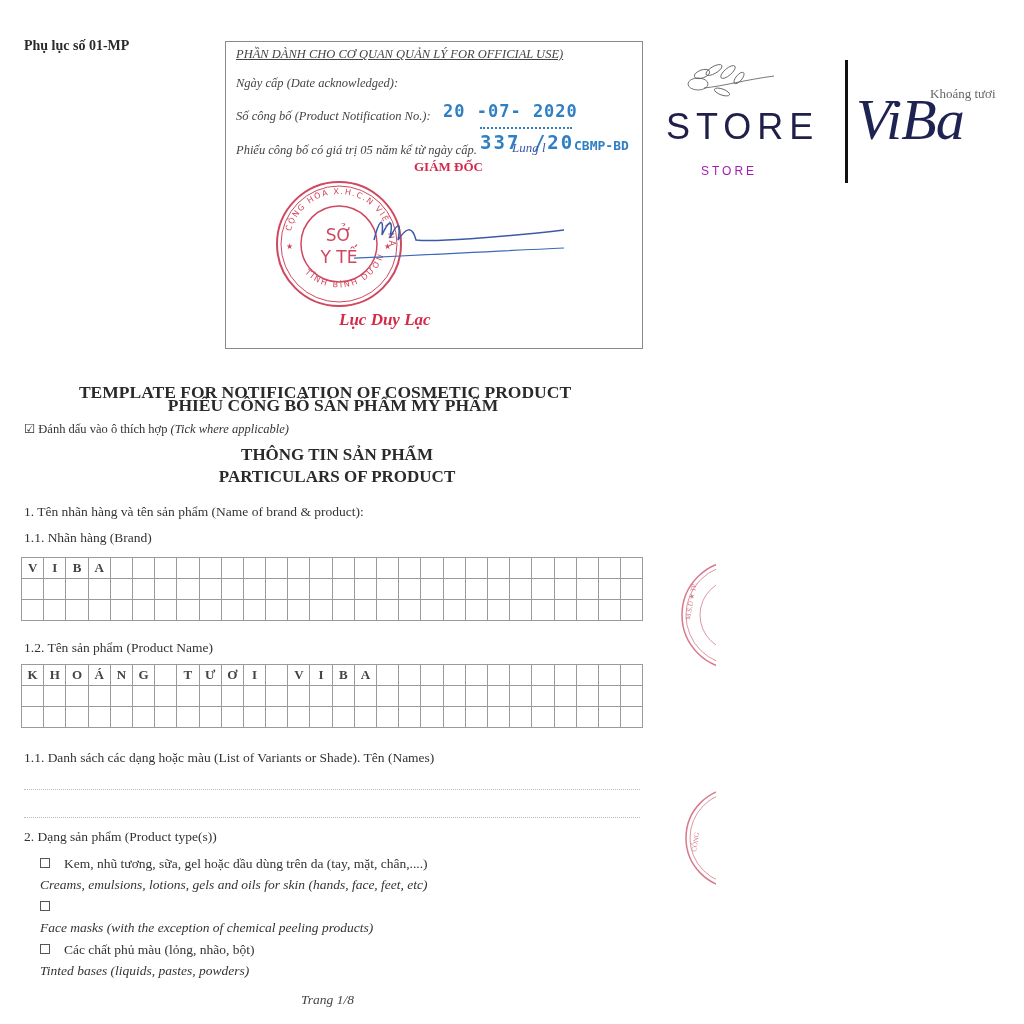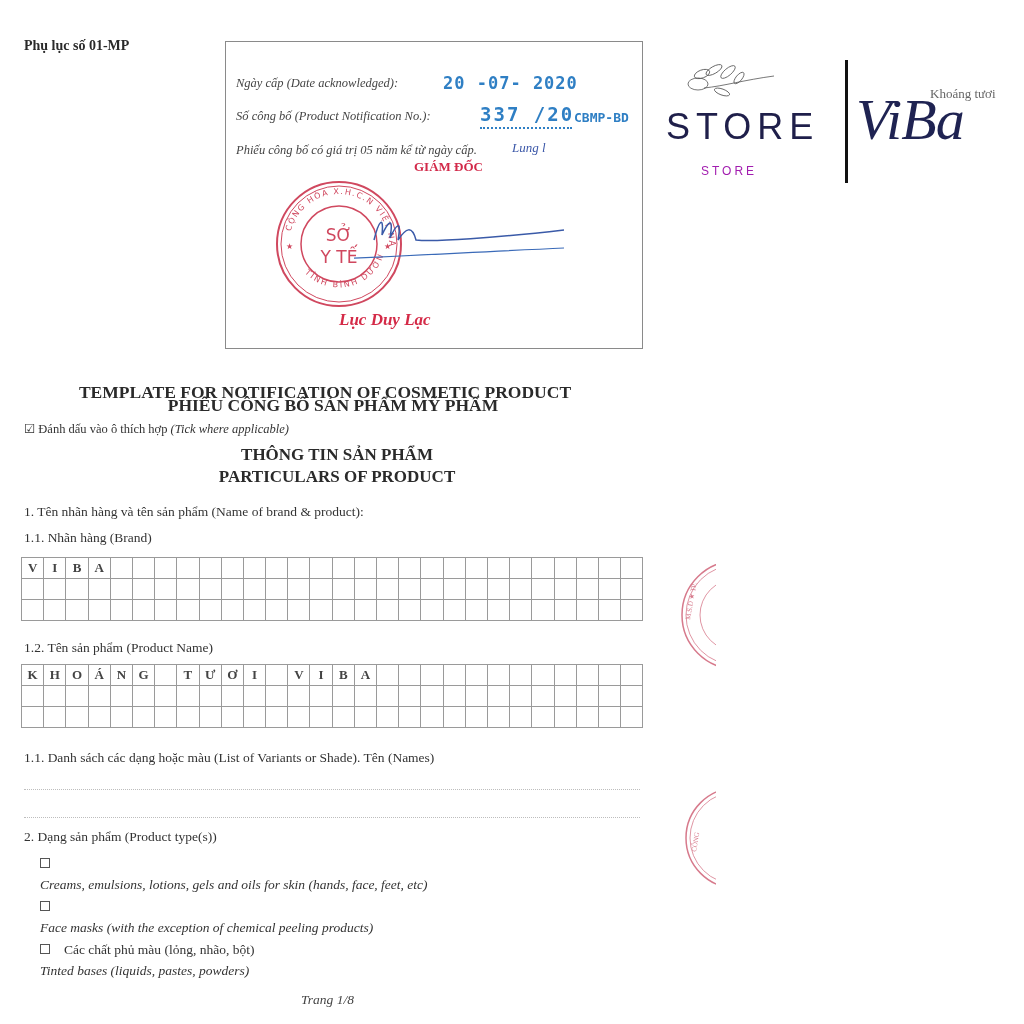--- a/index.html
+++ b/index.html
@@ -7,21 +7,21 @@
   body { position: relative; font-family: "Liberation Serif", "DejaVu Serif", serif; color: #333; }
 
   .abs { position: absolute; }
 
   .appendix { left: 24px; top: 38px; font-size: 14px; font-weight: bold; color: #2a2a2a; }
 
   
   .official-box { left: 225px; top: 41px; width: 418px; height: 308px; border: 1.5px solid #8a8a8a; }
   .ob-title { left: 10px; top: 5px; font-size: 12.5px; font-style: italic; text-decoration: underline; color: #444; white-space: nowrap; }
   .ob-line { left: 10px; font-size: 12.5px; font-style: italic; color: #444; white-space: nowrap; }
-  .stamp-blue { font-family: "DejaVu Sans Mono", "Liberation Mono", monospace; color: #2f7fc4; font-weight: bold; white-space: nowrap; }
+  .stamp-blue { font-family: "DejaVu Sans Mono", "Liberation Mono", monospace; color: #2f7fc4; font-weight: bold; white-space: nowrap; margin-top: 28px; }
   .ob-date { left: 217px; top: 31px; font-size: 17px; letter-spacing: 1px; }
   .ob-number { left: 254px; top: 61px; font-size: 19px; letter-spacing: 2px; }
   .ob-number-suffix { left: 348px; top: 68px; font-size: 13px; letter-spacing: 0; }
   .ob-dots { left: 254px; top: 85px; width: 92px; border-top: 2px dotted #2f7fc4; }
   .ob-initial { left: 286px; top: 98px; font-size: 13px; font-style: italic; color: #3b57a8; font-family: "Liberation Serif", serif; }
   .ob-director { left: 188px; top: 117px; font-size: 13px; color: #d22a4a; font-weight: bold; white-space: nowrap; }
   .ob-signer { left: 113px; top: 268px; font-size: 17px; font-style: italic; font-weight: bold; color: #d42a47; white-space: nowrap; }
 
   
   .seal { left: 48px; top: 137px; width: 130px; height: 130px; }
@@ -59,20 +59,21 @@
   .page-num { left: 301px; top: 992px; font-size: 13.5px; font-style: italic; color: #444; text-align: right; }
 
   .edge-seal { left: 676px; width: 40px; overflow: hidden; }
 </style>
 </head>
 <body>
 
 <div class="abs appendix">Phụ lục số 01-MP</div>
 
 <div class="abs official-box">
+  <div class="abs ob-title">PHẦN DÀNH CHO CƠ QUAN QUẢN LÝ FOR OFFICIAL USE)</div>
   <div class="abs ob-line" style="top:34px">Ngày cấp (Date acknowledged):</div>
   <div class="abs stamp-blue ob-date">20 -07- 2020</div>
   <div class="abs ob-line" style="top:67px">Số công bố (Product Notification No.):</div>
   <div class="abs stamp-blue ob-number">337 /20</div>
   <div class="abs stamp-blue ob-number-suffix">CBMP-BD</div>
   <div class="abs ob-dots"></div>
   <div class="abs ob-line" style="top:101px">Phiếu công bố có giá trị 05 năm kể từ ngày cấp.</div>
   <div class="abs ob-initial" style="left:286px;top:98px">Lung l</div>
   <div class="abs ob-director">GIÁM ĐỐC</div>
 
@@ -325,21 +326,21 @@
     </tbody>
 </table>
 
 <div class="abs label" style="top:750px">1.1. Danh sách các dạng hoặc màu (List of Variants or Shade). Tên (Names)</div>
 <div class="abs dotted-line" style="top:789px"></div>
 <div class="abs dotted-line" style="top:817px"></div>
 
 <div class="abs label" style="top:829px">2. Dạng sản phẩm (Product type(s))</div>
 
 <div class="abs check-item" style="top:856px">
-  <span class="check-box"></span>
+  <span class="check-box"></span><span>Kem, nhũ tương, sữa, gel hoặc dầu dùng trên da (tay, mặt, chân,....)</span>
 </div>
 <div class="abs check-en" style="top:877px">Creams, emulsions, lotions, gels and oils for skin (hands, face, feet, etc)</div>
 
 <div class="abs check-item" style="top:899px">
   <span class="check-box"></span>
 </div>
 <div class="abs check-en" style="top:920px">Face masks (with the exception of chemical peeling products)</div>
 
 <div class="abs check-item" style="top:942px">
   <span class="check-box"></span><span>Các chất phủ màu (lỏng, nhão, bột)</span>

